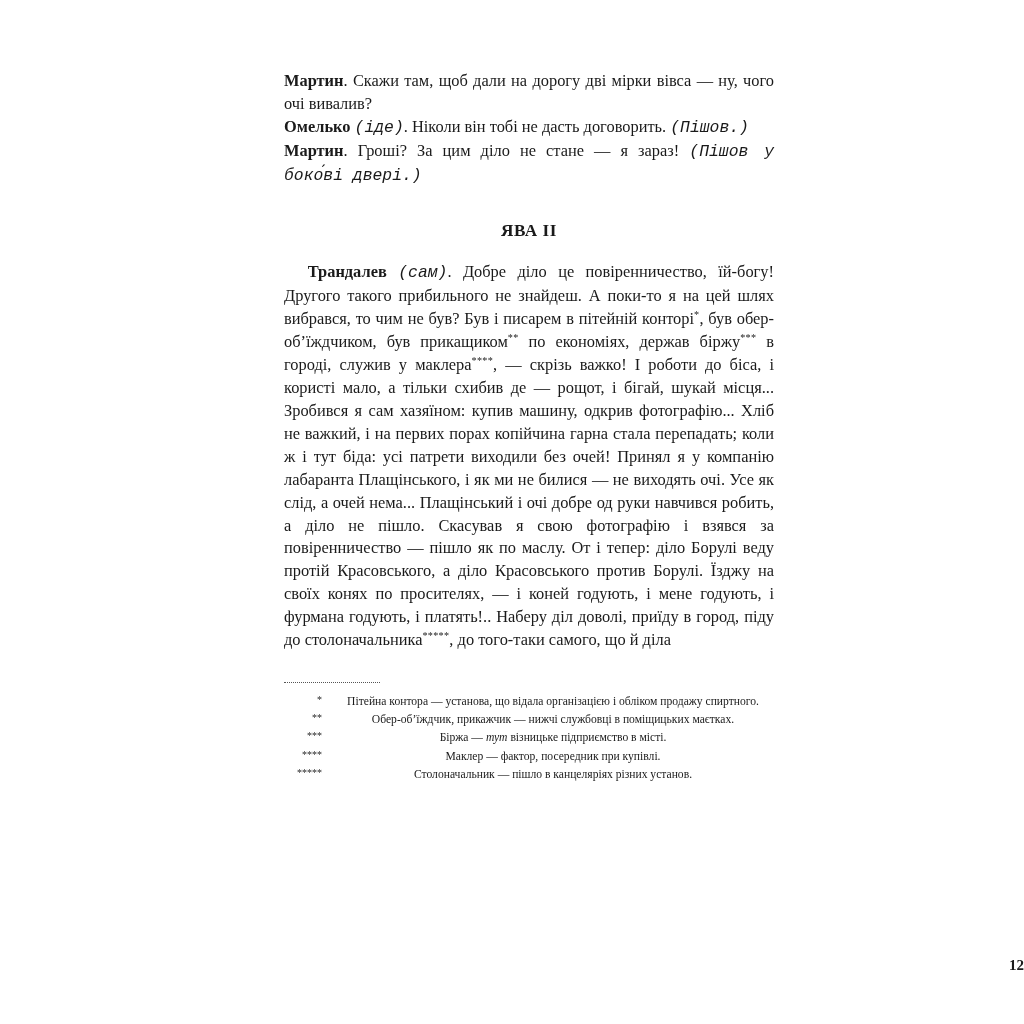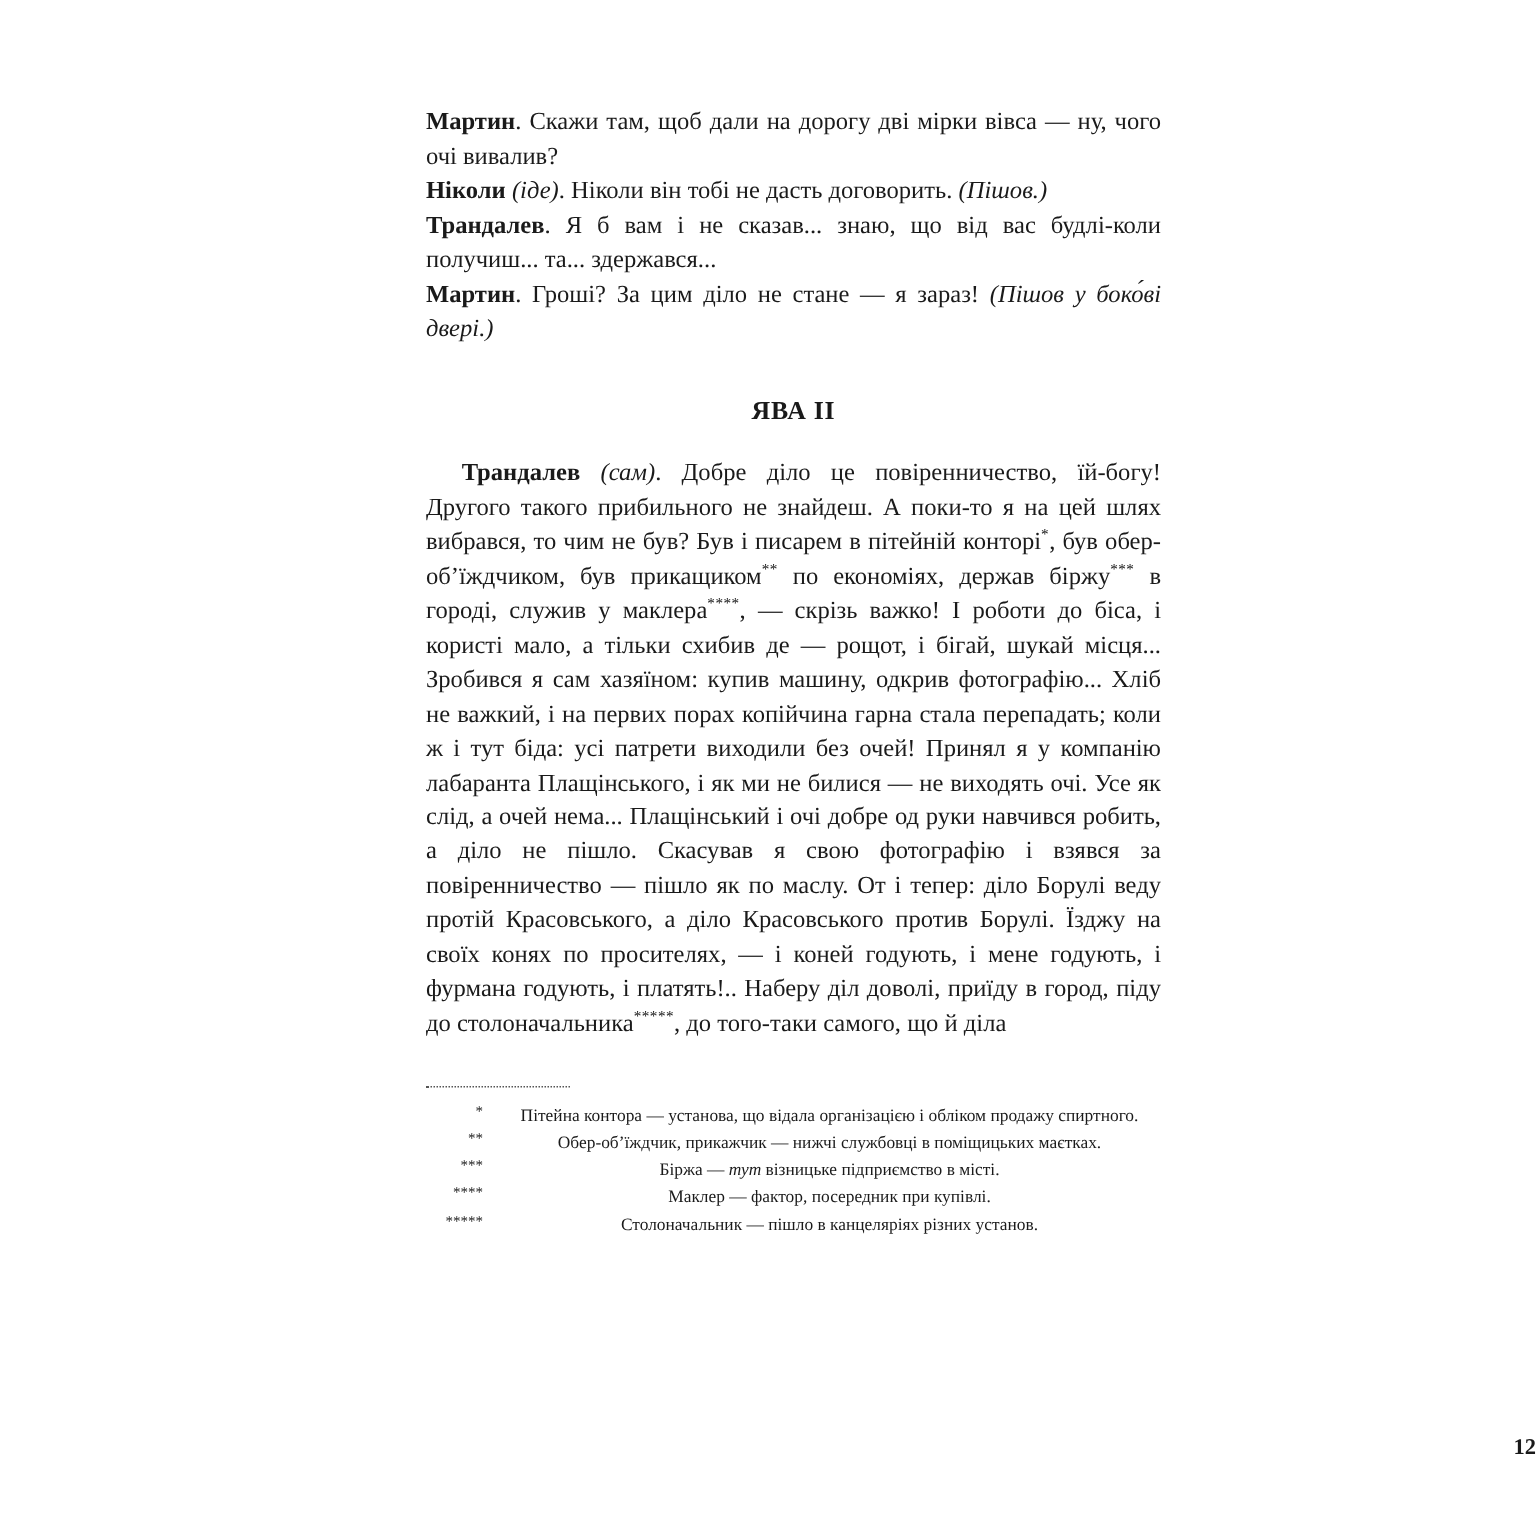--- a/index.html
+++ b/index.html
@@ -32,20 +32,21 @@
     text-indent: 0;
   }
   .para.indent {
     text-indent: 1.45em;
   }
   .speaker {
     font-weight: bold;
   }
   .stage {
     font-style: italic;
+    font-family: Liberation Mono, monospace;
   }
   .scene-title {
     text-align: center;
     font-weight: bold;
     font-size: 17.2px;
     letter-spacing: 0.5px;
     margin: 33px 0 20px 0;
   }
   .footnote-rule {
     width: 96px;
@@ -102,26 +103,23 @@
 
 <div class="page">
 
   <div class="text-block">
 
     <p class="para">
       <span class="speaker">Мартин</span><span>. </span><span>Скажи там, щоб дали на дорогу дві мірки вівса — ну, чого очі вивалив?</span>
     </p>
 
     <p class="para">
-      <span class="speaker">Ніколи</span><span> </span><span class="stage">(іде)</span><span>. Ніколи він тобі не дасть договорить. </span><span class="stage">(Пішов.)</span>
+      <span class="speaker">Омелько</span><span> </span><span class="stage">(іде)</span><span>. Ніколи він тобі не дасть договорить. </span><span class="stage">(Пішов.)</span>
     </p>
 
-    <p class="para">
-      <span class="speaker">Трандалев</span><span>. </span><span>Я б вам і не сказав... знаю, що від вас будлі-коли получиш... та... здержався...</span>
-    </p>
 
     <p class="para">
       <span class="speaker">Мартин</span><span>. </span><span>Гроші? За цим діло не стане — я зараз! </span><span class="stage">(Пішов у боко́ві двері.)</span>
     </p>
 
   </div>
 
   <div class="scene-title">ЯВА II</div>
 
   <div class="text-block">

